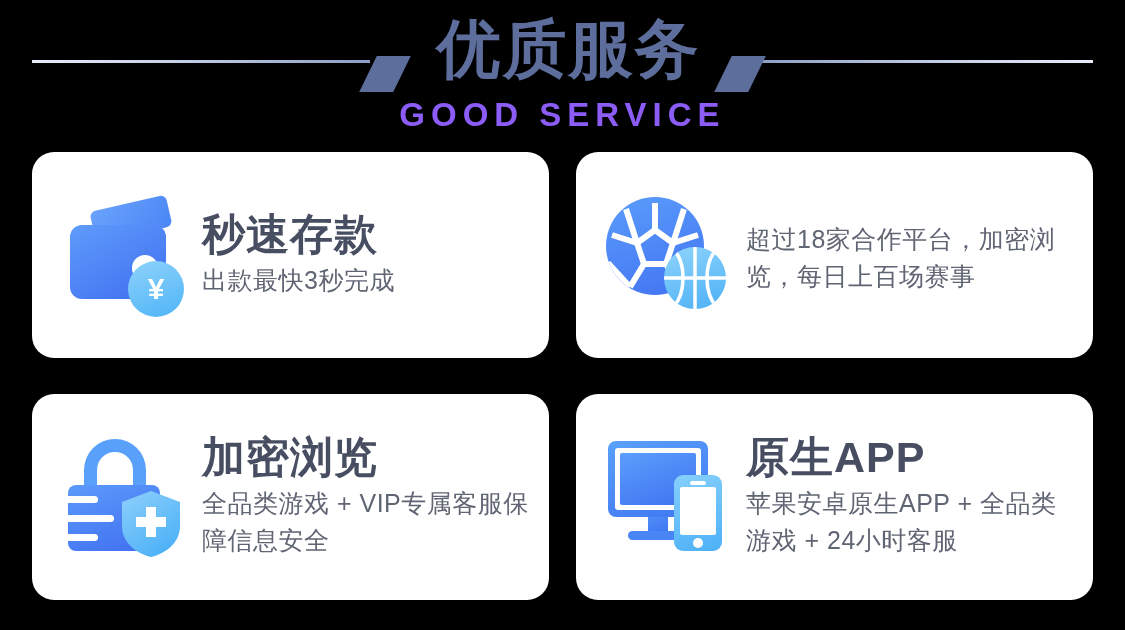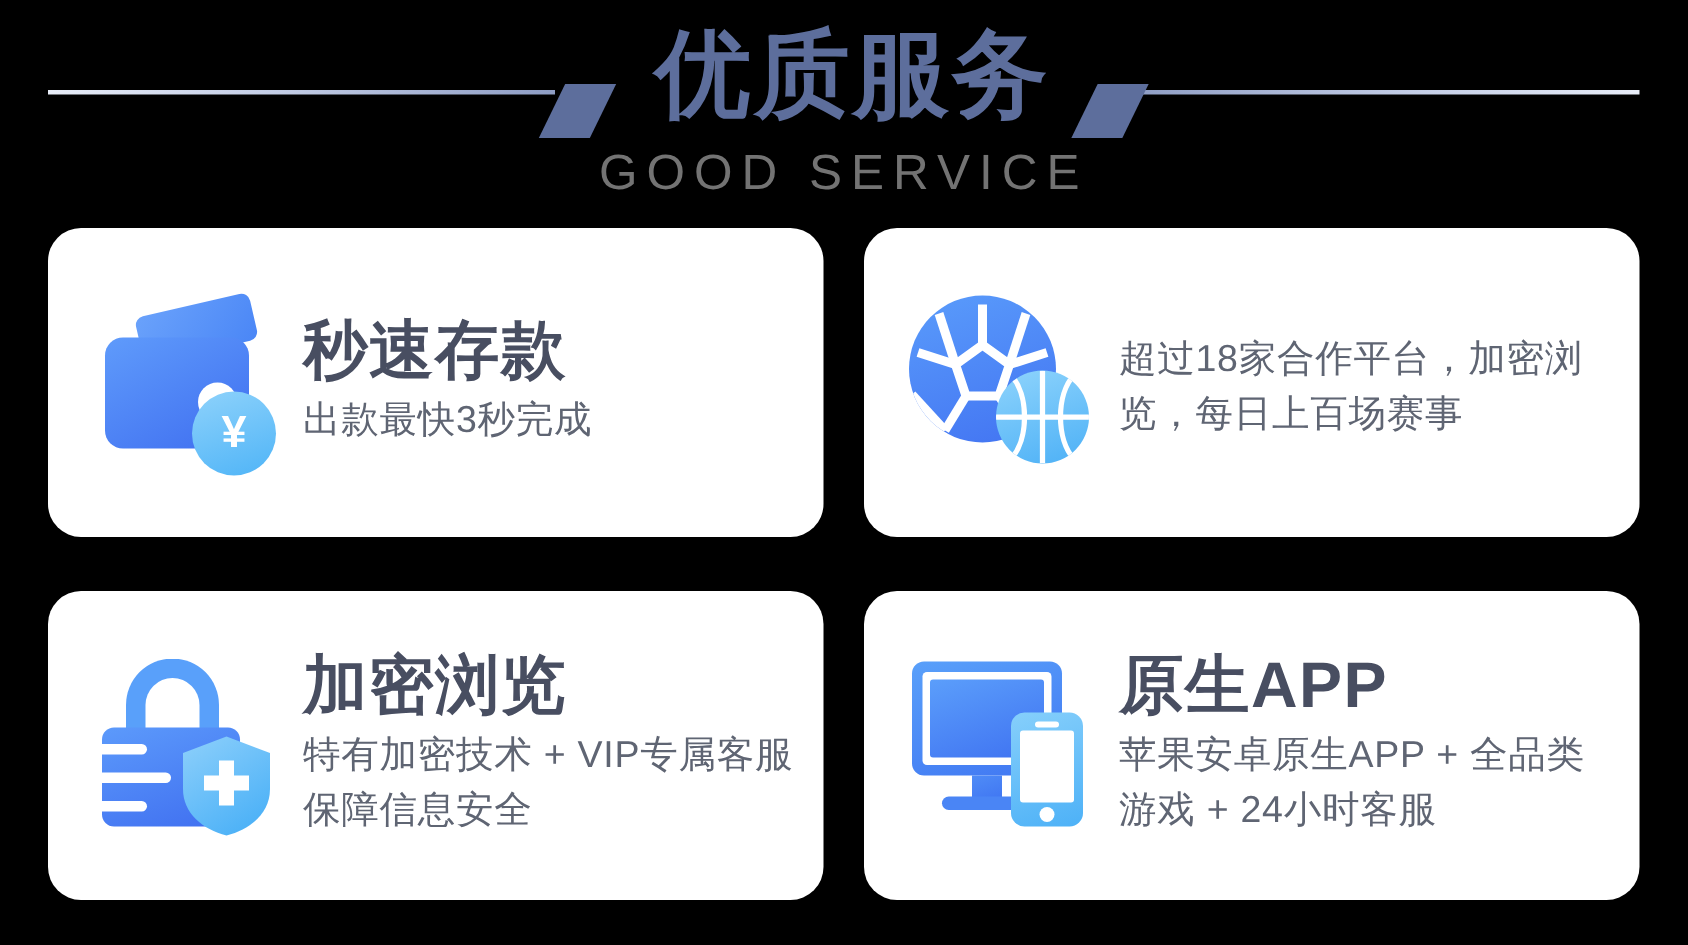--- a/index.html
+++ b/index.html
@@ -33,22 +33,22 @@
 
   .title-cn{
     position:absolute; left:0; top:12px; width:1125px;
     text-align:center;
     font-size:64px; line-height:74px; font-weight:bold;
     color:#5d6e9c; letter-spacing:2px;padding-left:12px;
   }
   .title-en{
     position:absolute; left:0; top:96px; width:1125px;
     text-align:center;
-    font-size:33px; line-height:38px; font-weight:normal;
-    color:#737373; letter-spacing:6px;
+    font-size:33px; line-height:38px; font-weight:bold;
+    color:#8b5cf6; letter-spacing:6px;
   }
 
   
   .grid{
     position:absolute; left:32px; top:152px;
     width:1061px; height:448px;
     display:grid;
     grid-template-columns:517px 517px;
     grid-template-rows:206px 206px;
     column-gap:27px; row-gap:36px;
@@ -266,21 +266,21 @@
               </linearGradient>
             </defs>
             <path d="M31,2 L60,13 L60,37 C60,53 47,64 31,68 C15,64 2,53 2,37 L2,13 Z" fill="url(#shg)"></path>
             <path d="M26,18 L36,18 L36,28 L46,28 L46,38 L36,38 L36,48 L26,48 L26,38 L16,38 L16,28 L26,28 Z" fill="#ffffff"></path>
           </svg>
         </div>
       </div>
     </div>
     <div class="txt">
       <div class="c-title">加密浏览</div>
-      <div class="c-sub">特有加密技术 + VIP专属客服保障信息安全</div>
+      <div class="c-sub">全品类游戏 + VIP专属客服保障信息安全</div>
     </div>
   </div>
 
   <div class="card">
     <div class="icon-wrap">
       <div class="devices">
         <div class="mon-outer">
           <div class="mon-inner">
             <div class="mon-screen"></div>
           </div>

